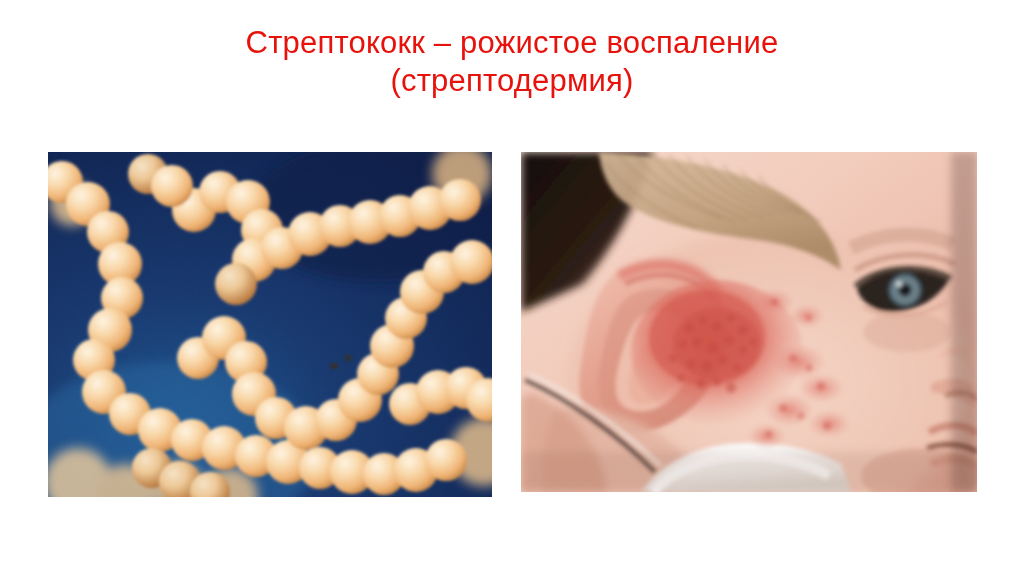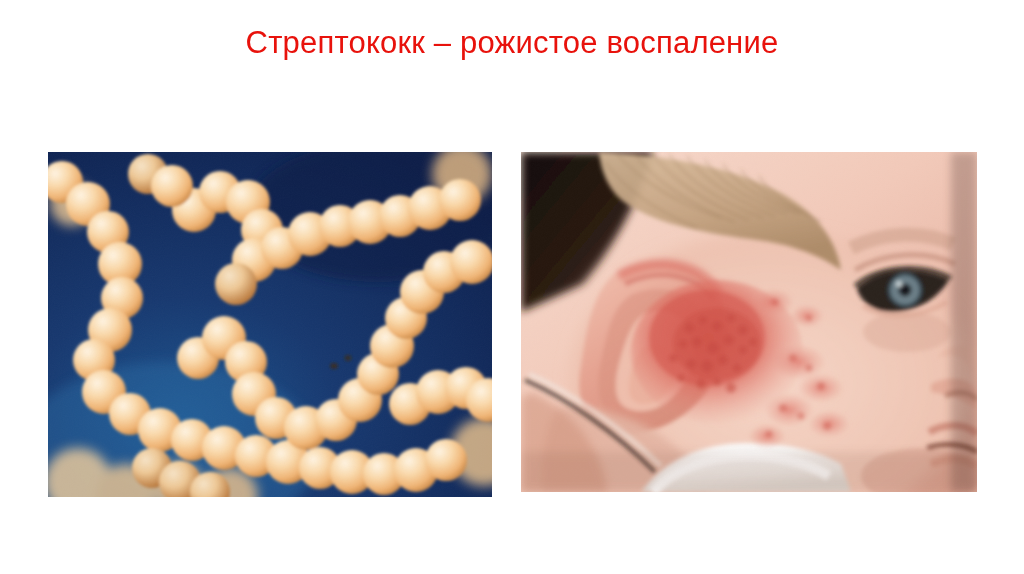--- a/index.html
+++ b/index.html
@@ -68,20 +68,21 @@
     display: block;
   }
 </style>
 </head>
 <body>
 
 <div class="slide">
 
   <div class="title-block">
     <div class="title-line">Стрептококк – рожистое воспаление</div>
+    <div class="title-line">(стрептодермия)</div>
   </div>
 
   <div class="figure fig-bacteria">
     <svg class="canvas" viewBox="0 0 444 345" preserveAspectRatio="none">
       <defs>
         <radialGradient id="bgGrad" cx="30%" cy="78%" r="95%">
           <stop offset="0%" stop-color="#1d5590"></stop>
           <stop offset="38%" stop-color="#17386f"></stop>
           <stop offset="100%" stop-color="#0d1f4c"></stop>
         </radialGradient>

